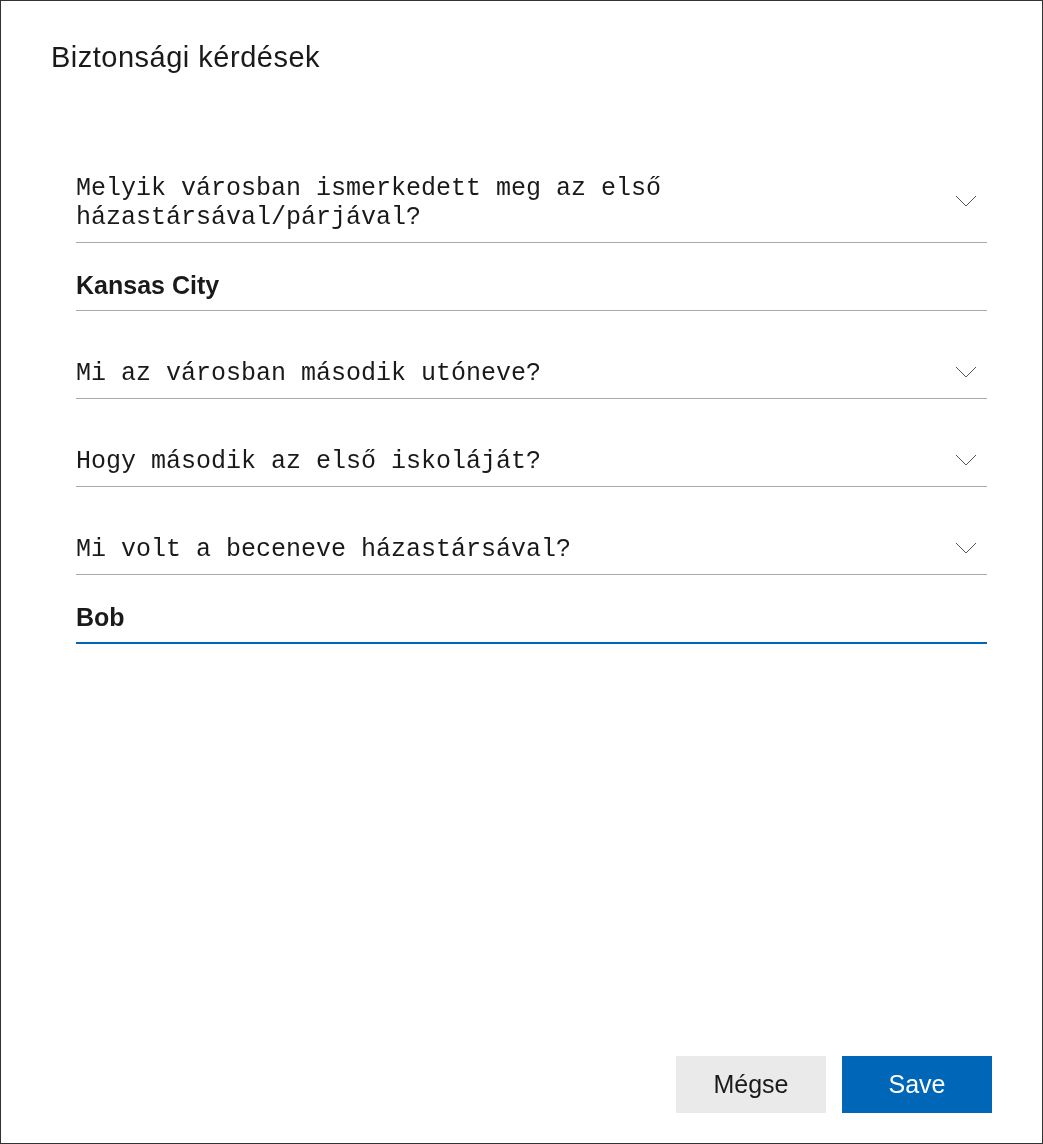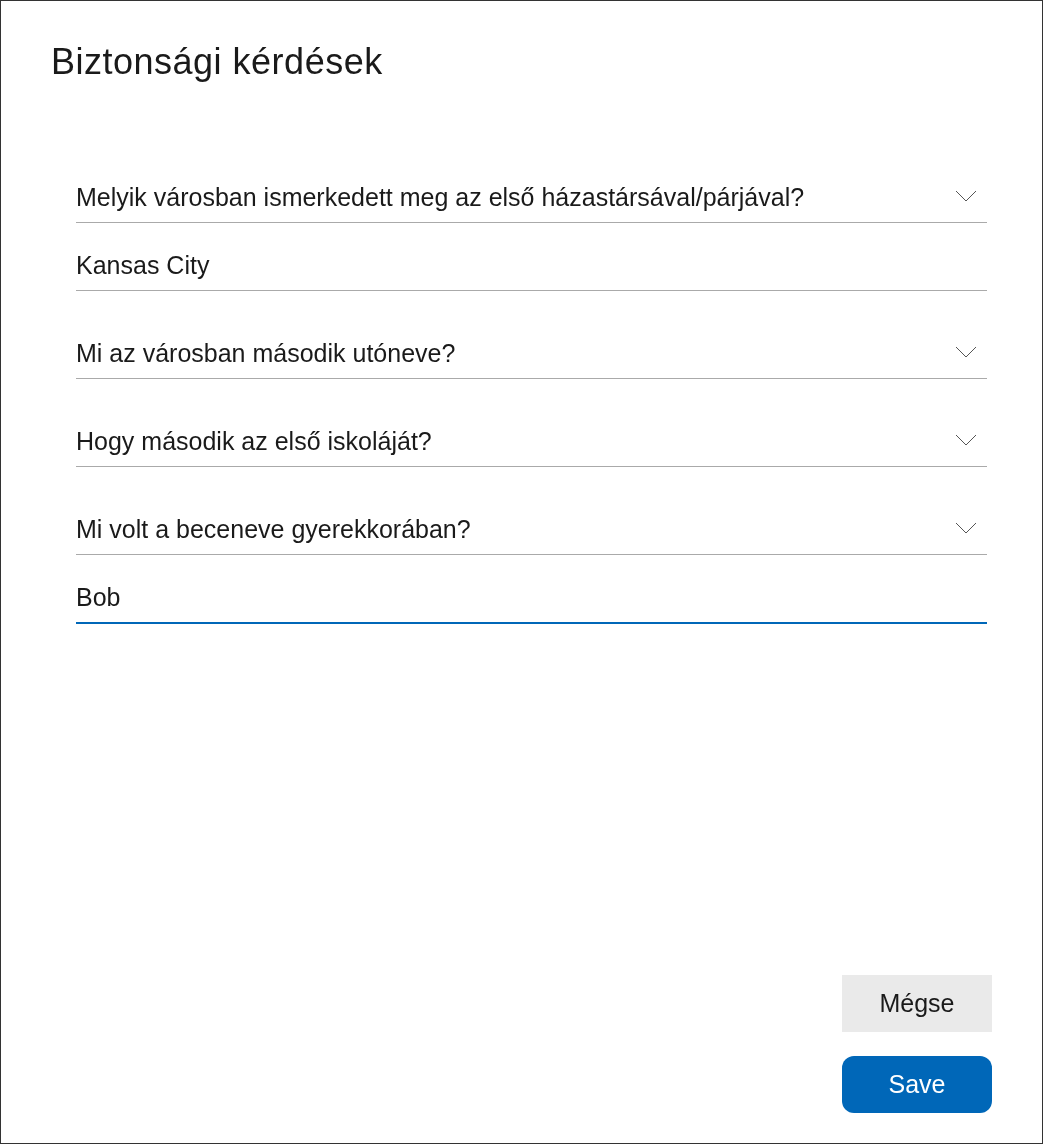--- a/index.html
+++ b/index.html
@@ -10,21 +10,21 @@
     body {
       font-family: "Segoe UI", -apple-system, BlinkMacSystemFont, sans-serif;
       background: #fff;
       width: 1043px;
       height: 1144px;
       border: 1px solid #333;
       padding: 40px 50px 30px 50px;
       position: relative;
     }
     .title {
-      font-size: 36px;
+      font-size: 29px;
       font-weight: 300;
       color: #1a1a1a;
       margin-bottom: 100px;
       letter-spacing: 0.5px;
     }
     .questions-container {
       padding-left: 25px;
       padding-right: 5px;
     }
     .question-block {
@@ -36,20 +36,21 @@
       justify-content: space-between;
       border-bottom: 1px solid #aaa;
       padding-bottom: 10px;
       margin-bottom: 28px;
       cursor: pointer;
     }
     .question-text {
       font-size: 25px;
       color: #1a1a1a;
       font-weight: 400;
+      font-family: Liberation Mono, monospace;
     }
     .chevron-icon {
       flex-shrink: 0;
       margin-right: 10px;
     }
     .chevron-icon svg {
       width: 22px;
       height: 14px;
       stroke: #555;
       stroke-width: 1;
@@ -58,52 +59,50 @@
     .answer-row {
       border-bottom: 1px solid #aaa;
       padding-bottom: 10px;
     }
     .answer-row.active {
       border-bottom: 2px solid #0067b8;
     }
     .answer-input {
       font-size: 25px;
       color: #1a1a1a;
-      font-weight: 400;
+      font-weight: 700;
       border: none;
       outline: none;
       width: 100%;
       font-family: inherit;
       background: transparent;
     }
     .button-row {
       position: absolute;
       bottom: 30px;
       right: 50px;
       display: flex;
-      gap: 24px;
-      flex-direction: column;
+      gap: 16px;
     }
     .btn {
       font-size: 25px;
       font-weight: 400;
       padding: 14px 36px;
       border: none;
       cursor: pointer;
       font-family: inherit;
       min-width: 150px;
     }
     .btn-cancel {
       background: #eaeaea;
       color: #1a1a1a;
     }
     .btn-save {
       background: #0067b8;
       color: #fff;
-      border-radius: 12px;
     }
   </style>
 </head>
 <body>
 
 <h1 class="title">Biztonsági kérdések</h1>
 
 <div class="questions-container">
 
   <div class="question-block">
@@ -138,21 +137,21 @@
       <span class="chevron-icon">
         <svg viewBox="0 0 22 14">
             <polyline points="1,2 11,12 21,2"></polyline>
           </svg>
       </span>
     </div>
   </div>
 
   <div class="question-block">
     <div class="question-row">
-      <span class="question-text">Mi volt a beceneve gyerekkorában?</span>
+      <span class="question-text">Mi volt a beceneve házastársával?</span>
       <span class="chevron-icon">
         <svg viewBox="0 0 22 14">
             <polyline points="1,2 11,12 21,2"></polyline>
           </svg>
       </span>
     </div>
     <div class="answer-row active">
       <input class="answer-input" type="text" value="Bob" style="">
     </div>
   </div>

